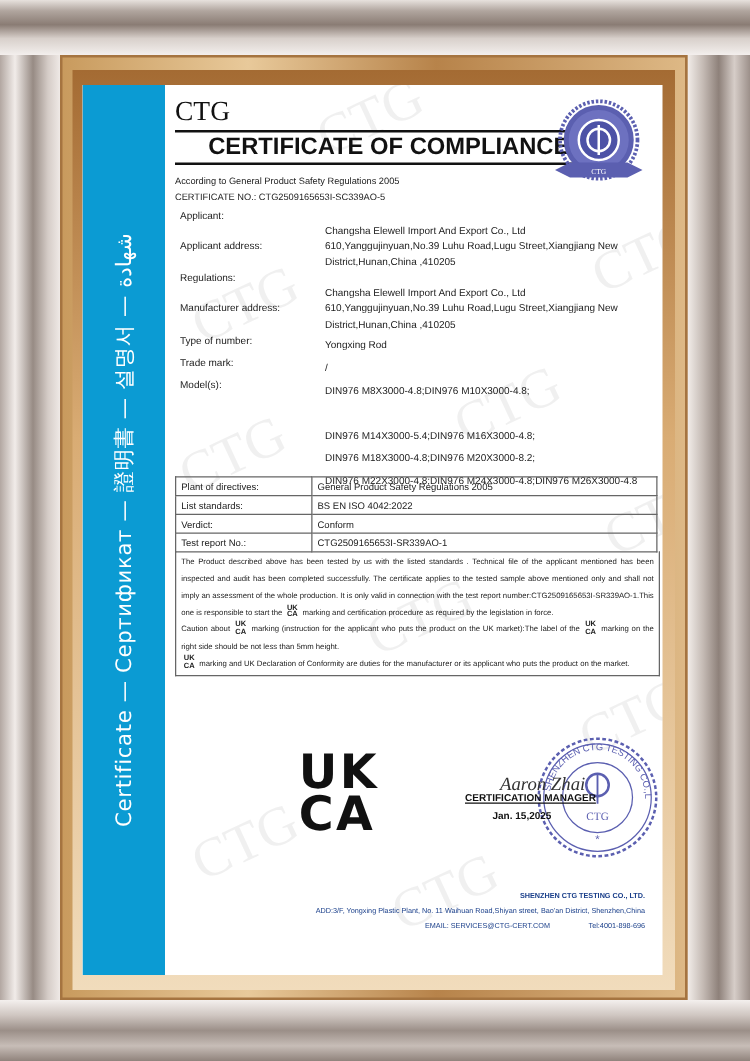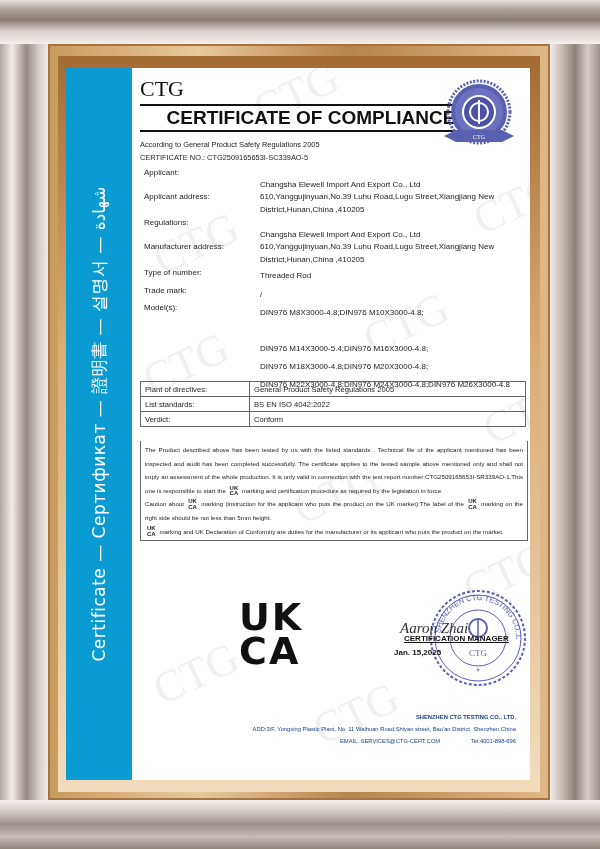--- a/index.html
+++ b/index.html
@@ -36,21 +36,21 @@
   table.dir{position:absolute;left:8px;top:313px;width:386px;border-collapse:collapse;font-size:7.6px;color:#222;}
   table.dir td{border:1px solid #666;padding:2px 4px;height:10px;}
   table.dir td.k{width:100px;}
   .desc{position:absolute;left:8px;top:373px;width:378px;border:1px solid #666;border-top:none;padding:2px 4px;
     font-size:6.2px;line-height:13.6px;color:#222;text-align:justify;}
   .uk{display:inline-block;font-weight:bold;font-size:6px;line-height:5.5px;vertical-align:middle;text-align:center;margin:0 2px;}
   .ukca-big{position:absolute;left:107px;top:532px;font-family:"DejaVu Sans",sans-serif;font-weight:bold;
     font-size:38px;line-height:34px;color:#111;letter-spacing:2px;}
   .stamp{position:absolute;left:296px;top:520px;width:100px;height:100px;}
   .sig{position:absolute;left:268px;top:552px;font-family:"Liberation Serif",serif;font-style:italic;font-size:15px;color:#333;}
-  .cert-mgr{position:absolute;left:240px;top:566px;font-weight:bold;font-size:8px;text-decoration:underline;color:#111;margin-left:32px;}
+  .cert-mgr{position:absolute;left:240px;top:566px;font-weight:bold;font-size:8px;text-decoration:underline;color:#111;}
   .cert-date{position:absolute;left:262px;top:580px;font-weight:bold;font-size:8px;color:#111;}
   .foot{position:absolute;right:14px;font-size:5.8px;color:#1a3f8a;text-align:right;white-space:nowrap;}
 </style>
 </head>
 <body>
 
 <div class="frame-outer"></div>
 <div class="frame-left"></div>
 <div class="frame-right"></div>
 <div class="frame-top"></div>
@@ -98,42 +98,46 @@
     <div class="val" style="top:110px;">Changsha Elewell Import And Export Co., Ltd</div>
     <div class="row" style="top:124px;text-align:center;">Applicant address:</div>
     <div class="val" style="top:122px;">610,Yanggujinyuan,No.39 Luhu Road,Lugu Street,Xiangjiang New District,Hunan,China ,410205</div>
 
     <div class="row" style="top:150px;">Regulations:</div>
     <div class="val" style="top:160px;">Changsha Elewell Import And Export Co., Ltd</div>
     <div class="row" style="top:174px;">Manufacturer address:</div>
     <div class="val" style="top:172px;">610,Yanggujinyuan,No.39 Luhu Road,Lugu Street,Xiangjiang New District,Hunan,China ,410205</div>
 
     <div class="row" style="top:200px;">Type of number:</div>
-    <div class="val" style="top:201px;">Threaded Rod</div>
+    <div class="val" style="top:201px;">Yongxing Rod</div>
     <div class="row" style="top:218px;">Trade mark:</div>
     <div class="val" style="top:220px;">/</div>
     <div class="row" style="top:235px;">Model(s):</div>
     <div class="val" style="top:238px;">DIN976 M8X3000-4.8;DIN976 M10X3000-4.8;</div>
     <div class="val" style="top:274px;">DIN976 M14X3000-5.4;DIN976 M16X3000-4.8;</div>
-    <div class="val" style="top:292px;">DIN976 M18X3000-4.8;DIN976 M20X3000-4.8;</div>
+    <div class="val" style="top:292px;">DIN976 M18X3000-4.8;DIN976 M20X3000-8.2;</div>
     <div class="val" style="top:300px;width:300px;transform:translateY(10px);">DIN976 M22X3000-4.8;DIN976 M24X3000-4.8;DIN976 M26X3000-4.8</div>
 
     <table class="dir">
       <tbody>
           <tr>
         <td class="k">Plant of directives:</td>
         <td>General Product Safety Regulations 2005</td>
       </tr>
       <tr>
         <td class="k">List standards:</td>
         <td>BS EN ISO 4042:2022</td>
       </tr>
       <tr>
         <td class="k">Verdict:</td>
         <td>Conform</td>
+      </tr>
+      <tr>
+        <td class="k">Test report No.:</td>
+        <td>CTG2509165653I-SR339AO-1</td>
       </tr>
     </tbody>
       </table>
 
     <div class="desc">
       <span>The Product described above has been tested by us with the listed standards . Technical file of the applicant mentioned has been inspected and audit has been completed successfully. The certificate applies to the tested sample above mentioned only and shall not imply an assessment of the whole production. It is only valid in connection with the test report number:CTG2509165653I-SR339AO-1.This one is responsible to start the</span>
       <span class="uk"><span>UK</span><br><span>CA</span></span>
       <span>marking and certification procedure as required by the legislation in force.</span><br>
       <span>Caution about</span>
       <span class="uk"><span>UK</span><br><span>CA</span></span>

